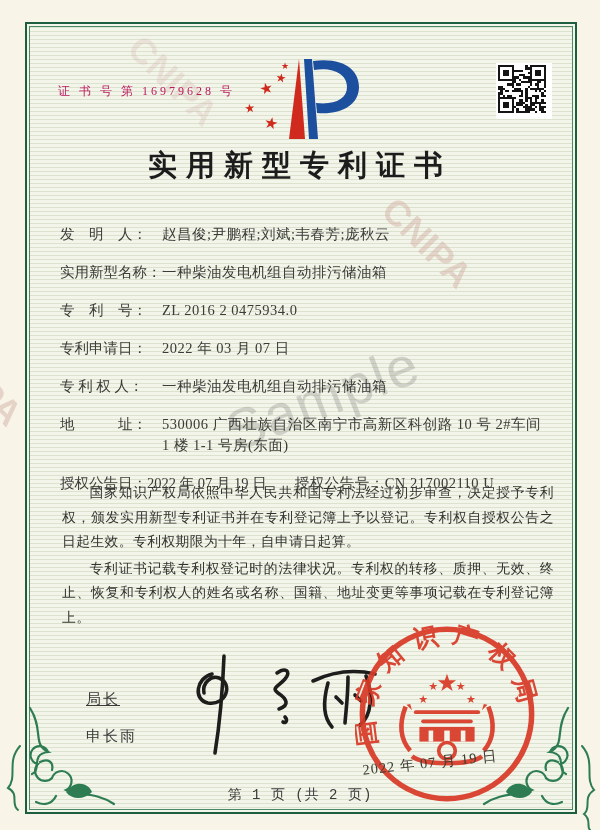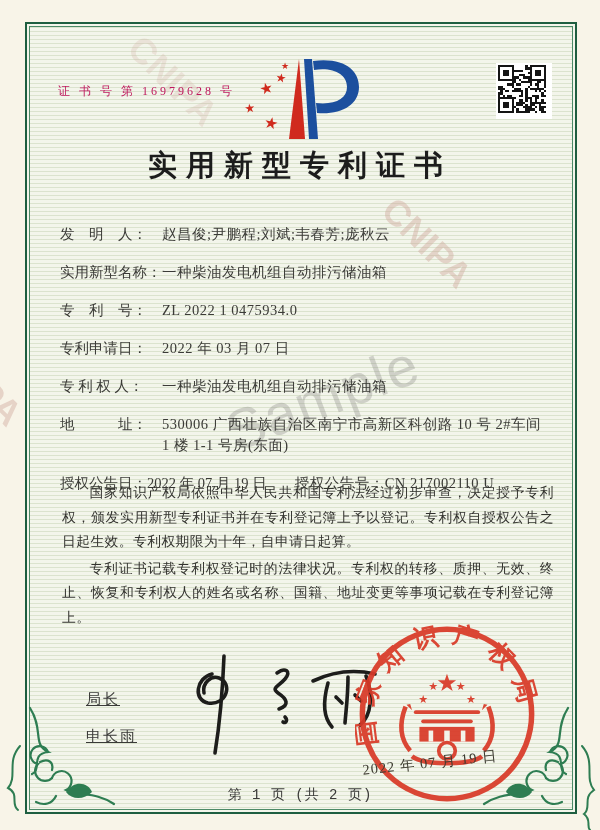--- a/index.html
+++ b/index.html
@@ -23,21 +23,21 @@
   .flabel{flex:0 0 102px;white-space:pre;}
   .fvalue{flex:1;white-space:normal;letter-spacing:.5px;}
   .grantrow{display:flex;}
   .grantrow .cell2{margin-left:28px;white-space:nowrap;letter-spacing:.5px;}
   
   .paras{position:absolute;left:56px;top:481px;width:492px;font-size:13.8px;line-height:1.78;
          color:#33332f;text-align:justify;margin-left:6px;}
   .paras p{margin:0 0 2px 0;text-indent:2em;letter-spacing:.4px;}
   
   .signer-title{left:86px;top:690px;font-size:15px;letter-spacing:2px;text-decoration:underline;}
-  .signer-name{left:86px;top:727px;font-size:15px;letter-spacing:2px;text-decoration:underline;}
+  .signer-name{left:86px;top:727px;font-size:15px;letter-spacing:2px;}
   .signature{position:absolute;left:182px;top:652px;}
   
   .seal{position:absolute;left:355px;top:622px;opacity:.93;}
   .seal-date{position:absolute;left:362px;top:751px;width:185px;font-size:14.5px;color:#3c3a30;
              letter-spacing:1px;transform:rotate(-6deg);white-space:nowrap;}
   .footer{left:0;right:0;top:786px;text-align:center;font-size:14px;color:#3a3a38;letter-spacing:1px;font-family:Liberation Mono, monospace;}
   
   .wm{position:absolute;font-family:"Liberation Sans",sans-serif;pointer-events:none;white-space:nowrap;}
   .wm-cnipa{color:rgba(205,165,152,.42);font-size:36px;font-weight:bold;transform:rotate(45deg);}
   .wm-sample{color:rgba(135,135,130,.33);font-size:56px;transform:rotate(-21deg);letter-spacing:2px;}
@@ -94,21 +94,21 @@
         <span class="fvalue">赵昌俊;尹鹏程;刘斌;韦春芳;庞秋云</span>
       </div>
 
       <div class="frow">
         <span class="flabel">实用新型名称：</span>
         <span class="fvalue">一种柴油发电机组自动排污储油箱</span>
       </div>
 
       <div class="frow">
         <span class="flabel">专　利　号：</span>
-        <span class="fvalue">ZL 2022 1 0475934.0</span>
+        <span class="fvalue">ZL 2016 2 0475934.0</span>
       </div>
 
       <div class="frow">
         <span class="flabel">专利申请日：</span>
         <span class="fvalue">2022 年 03 月 07 日</span>
       </div>
 
       <div class="frow">
         <span class="flabel">专 利 权 人：</span>
         <span class="fvalue">一种柴油发电机组自动排污储油箱</span>

